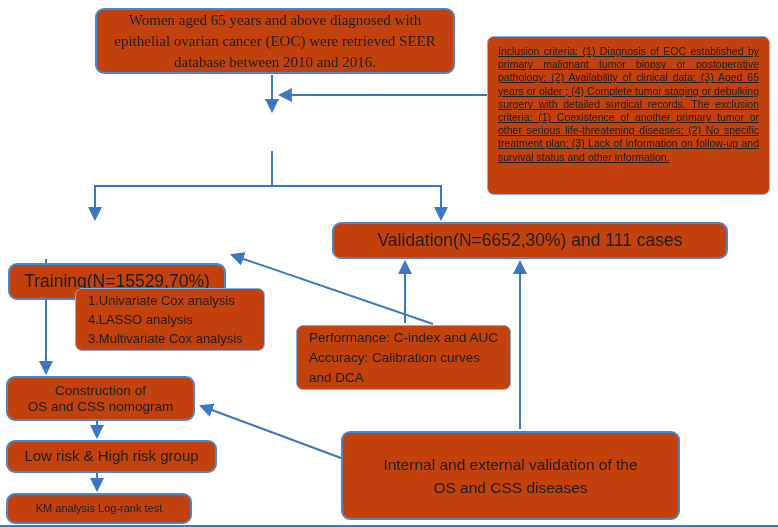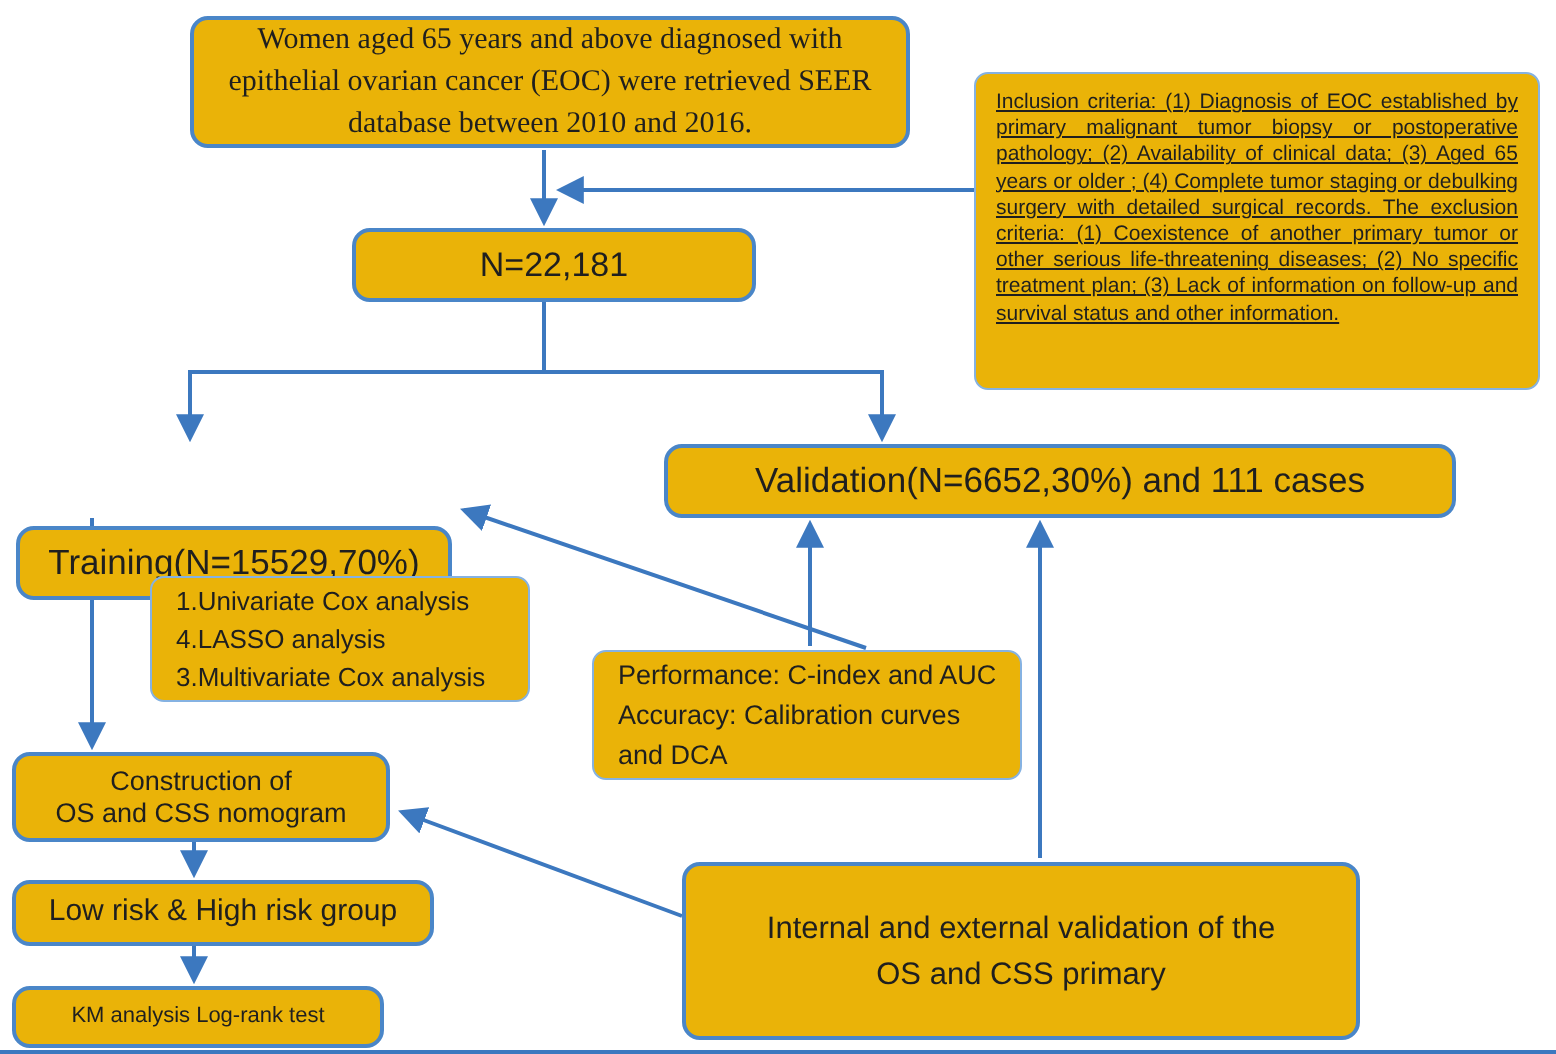--- a/index.html
+++ b/index.html
@@ -22,21 +22,21 @@
     height: 527px;
   }
   .arrows line, .arrows polyline {
     stroke: var(--arrow, #3c78bf);
     stroke-width: 2;
     fill: none;
   }
   .arrows .head path { fill: var(--arrow, #3c78bf); }
   .box {
     position: absolute;
-    background: #eab308;
+    background: #c2410c;
     border: 2px solid var(--border-dark, #4a86c8);
     border-radius: 9px;
     display: flex;
     align-items: center;
     justify-content: center;
     text-align: center;
     white-space: pre-line;
     line-height: 1.25;
   }
   .light {
@@ -94,21 +94,20 @@
 
     <line x1="0" y1="526" x2="778" y2="526" stroke-width="2"></line>
   </svg>
 
   <div class="box serif" style="left:95px; top:8px; width:360px; height:66px; font-size:15px; line-height:21px;">Women aged 65 years and above diagnosed with
 epithelial ovarian cancer (EOC) were retrieved SEER
 database between 2010 and 2016.</div>
 
   <div class="box light leftalign topalign justify" style="left:487px; top:36px; width:283px; height:159px; font-size:10.5px; line-height:13.2px; padding:8px 10px;">Inclusion criteria: (1) Diagnosis of EOC established by primary malignant tumor biopsy or postoperative pathology; (2) Availability of clinical data; (3) Aged 65 years or older ; (4) Complete tumor staging or debulking surgery with detailed surgical records. The exclusion criteria: (1) Coexistence of another primary tumor or other serious life-threatening diseases; (2) No specific treatment plan; (3) Lack of information on follow-up and survival status and other information.</div>
 
-  <div class="box" style="left:176px; top:114px; width:202px; height:37px; font-size:17px;">N=22,181</div>
 
   <div class="box" style="left:8px; top:222px; width:218px; height:37px; font-size:17.5px;margin-top:41px;">Training(N=15529,70%)</div>
 
   <div class="box" style="left:332px; top:222px; width:396px; height:37px; font-size:17.5px;">Validation(N=6652,30%) and 111 cases</div>
 
   <div class="box light leftalign" style="left:75px; top:288px; width:190px; height:63px; font-size:13px; line-height:19px; padding-left:12px;">1.Univariate Cox analysis
 4.LASSO analysis
 3.Multivariate Cox analysis</div>
 
   <div class="box light leftalign" style="left:296px; top:325px; width:215px; height:65px; font-size:13.5px; line-height:20px; padding-left:12px;">Performance: C-index and AUC
@@ -116,15 +115,15 @@
 and DCA</div>
 
   <div class="box" style="left:6px; top:376px; width:189px; height:45px; font-size:13.5px; line-height:16px;">Construction of
 OS and CSS nomogram</div>
 
   <div class="box" style="left:6px; top:440px; width:211px; height:33px; font-size:15px;">Low risk &amp; High risk group</div>
 
   <div class="box" style="left:6px; top:493px; width:186px; height:31px; font-size:11px;">KM analysis Log-rank test</div>
 
   <div class="box" style="left:341px; top:431px; width:339px; height:89px; font-size:15.5px; line-height:23px;">Internal and external validation of the
-OS and CSS primary</div>
+OS and CSS diseases</div>
 
 </div>
 
 </body></html>

